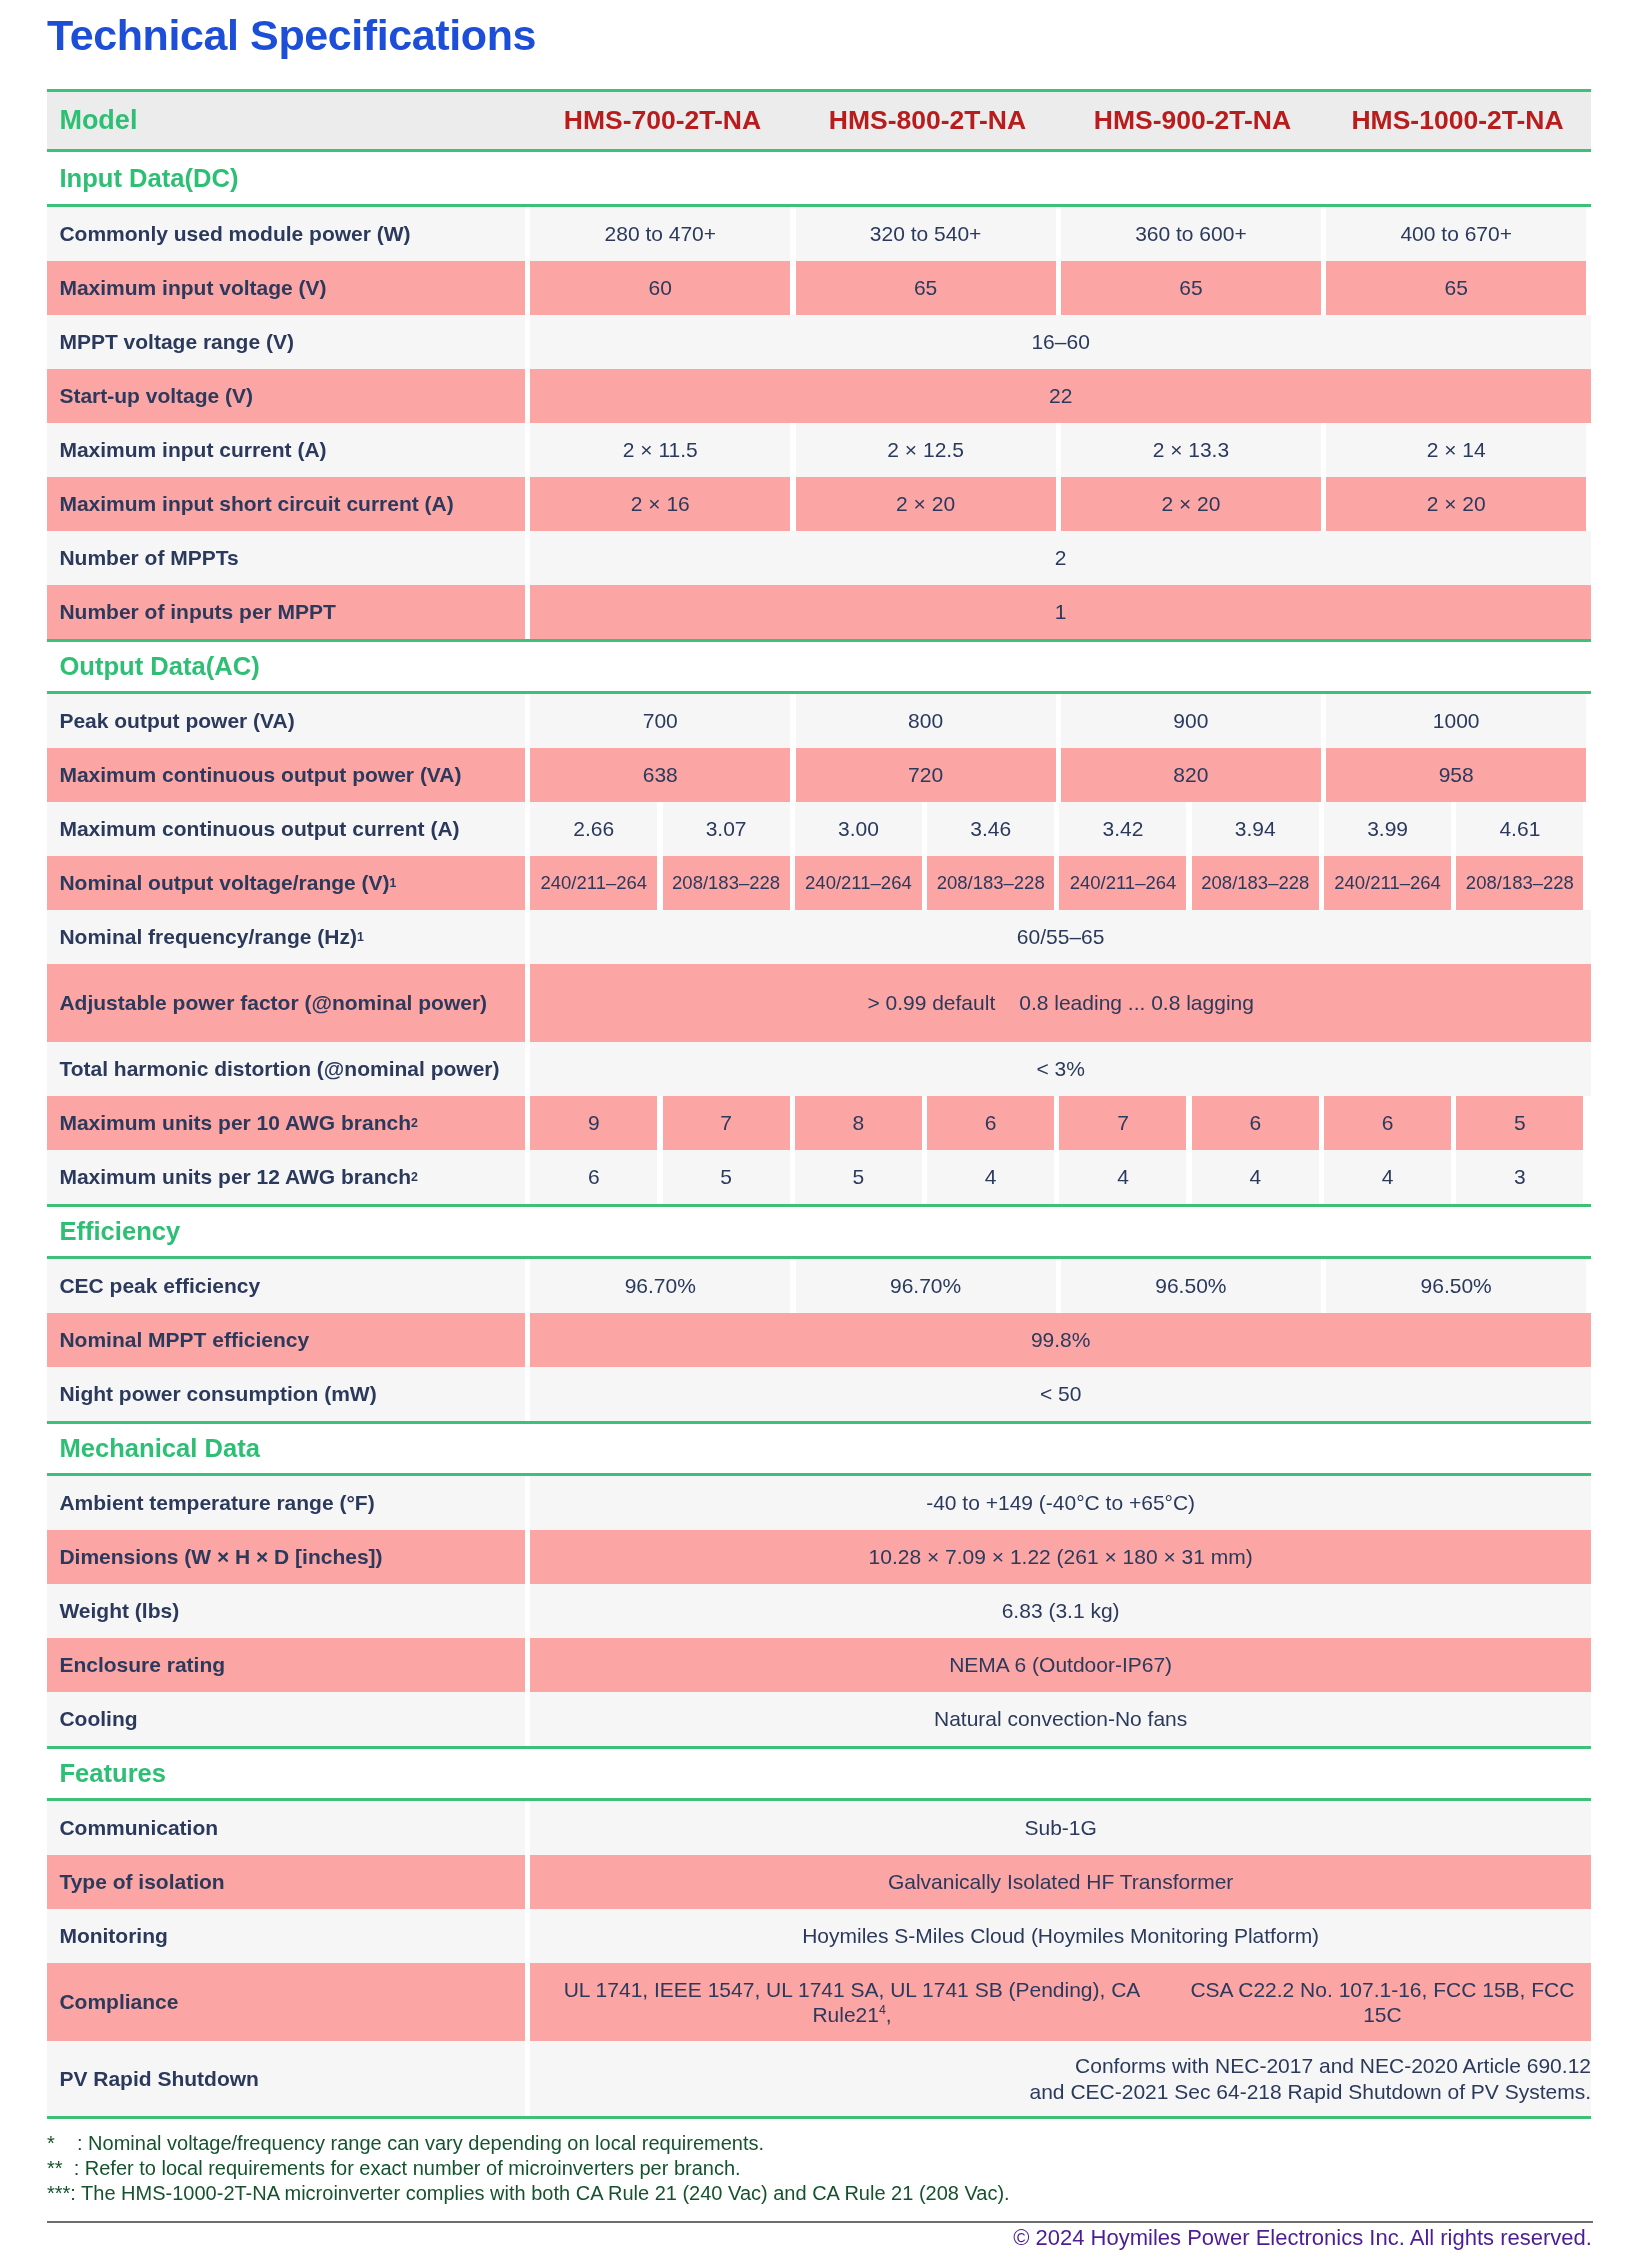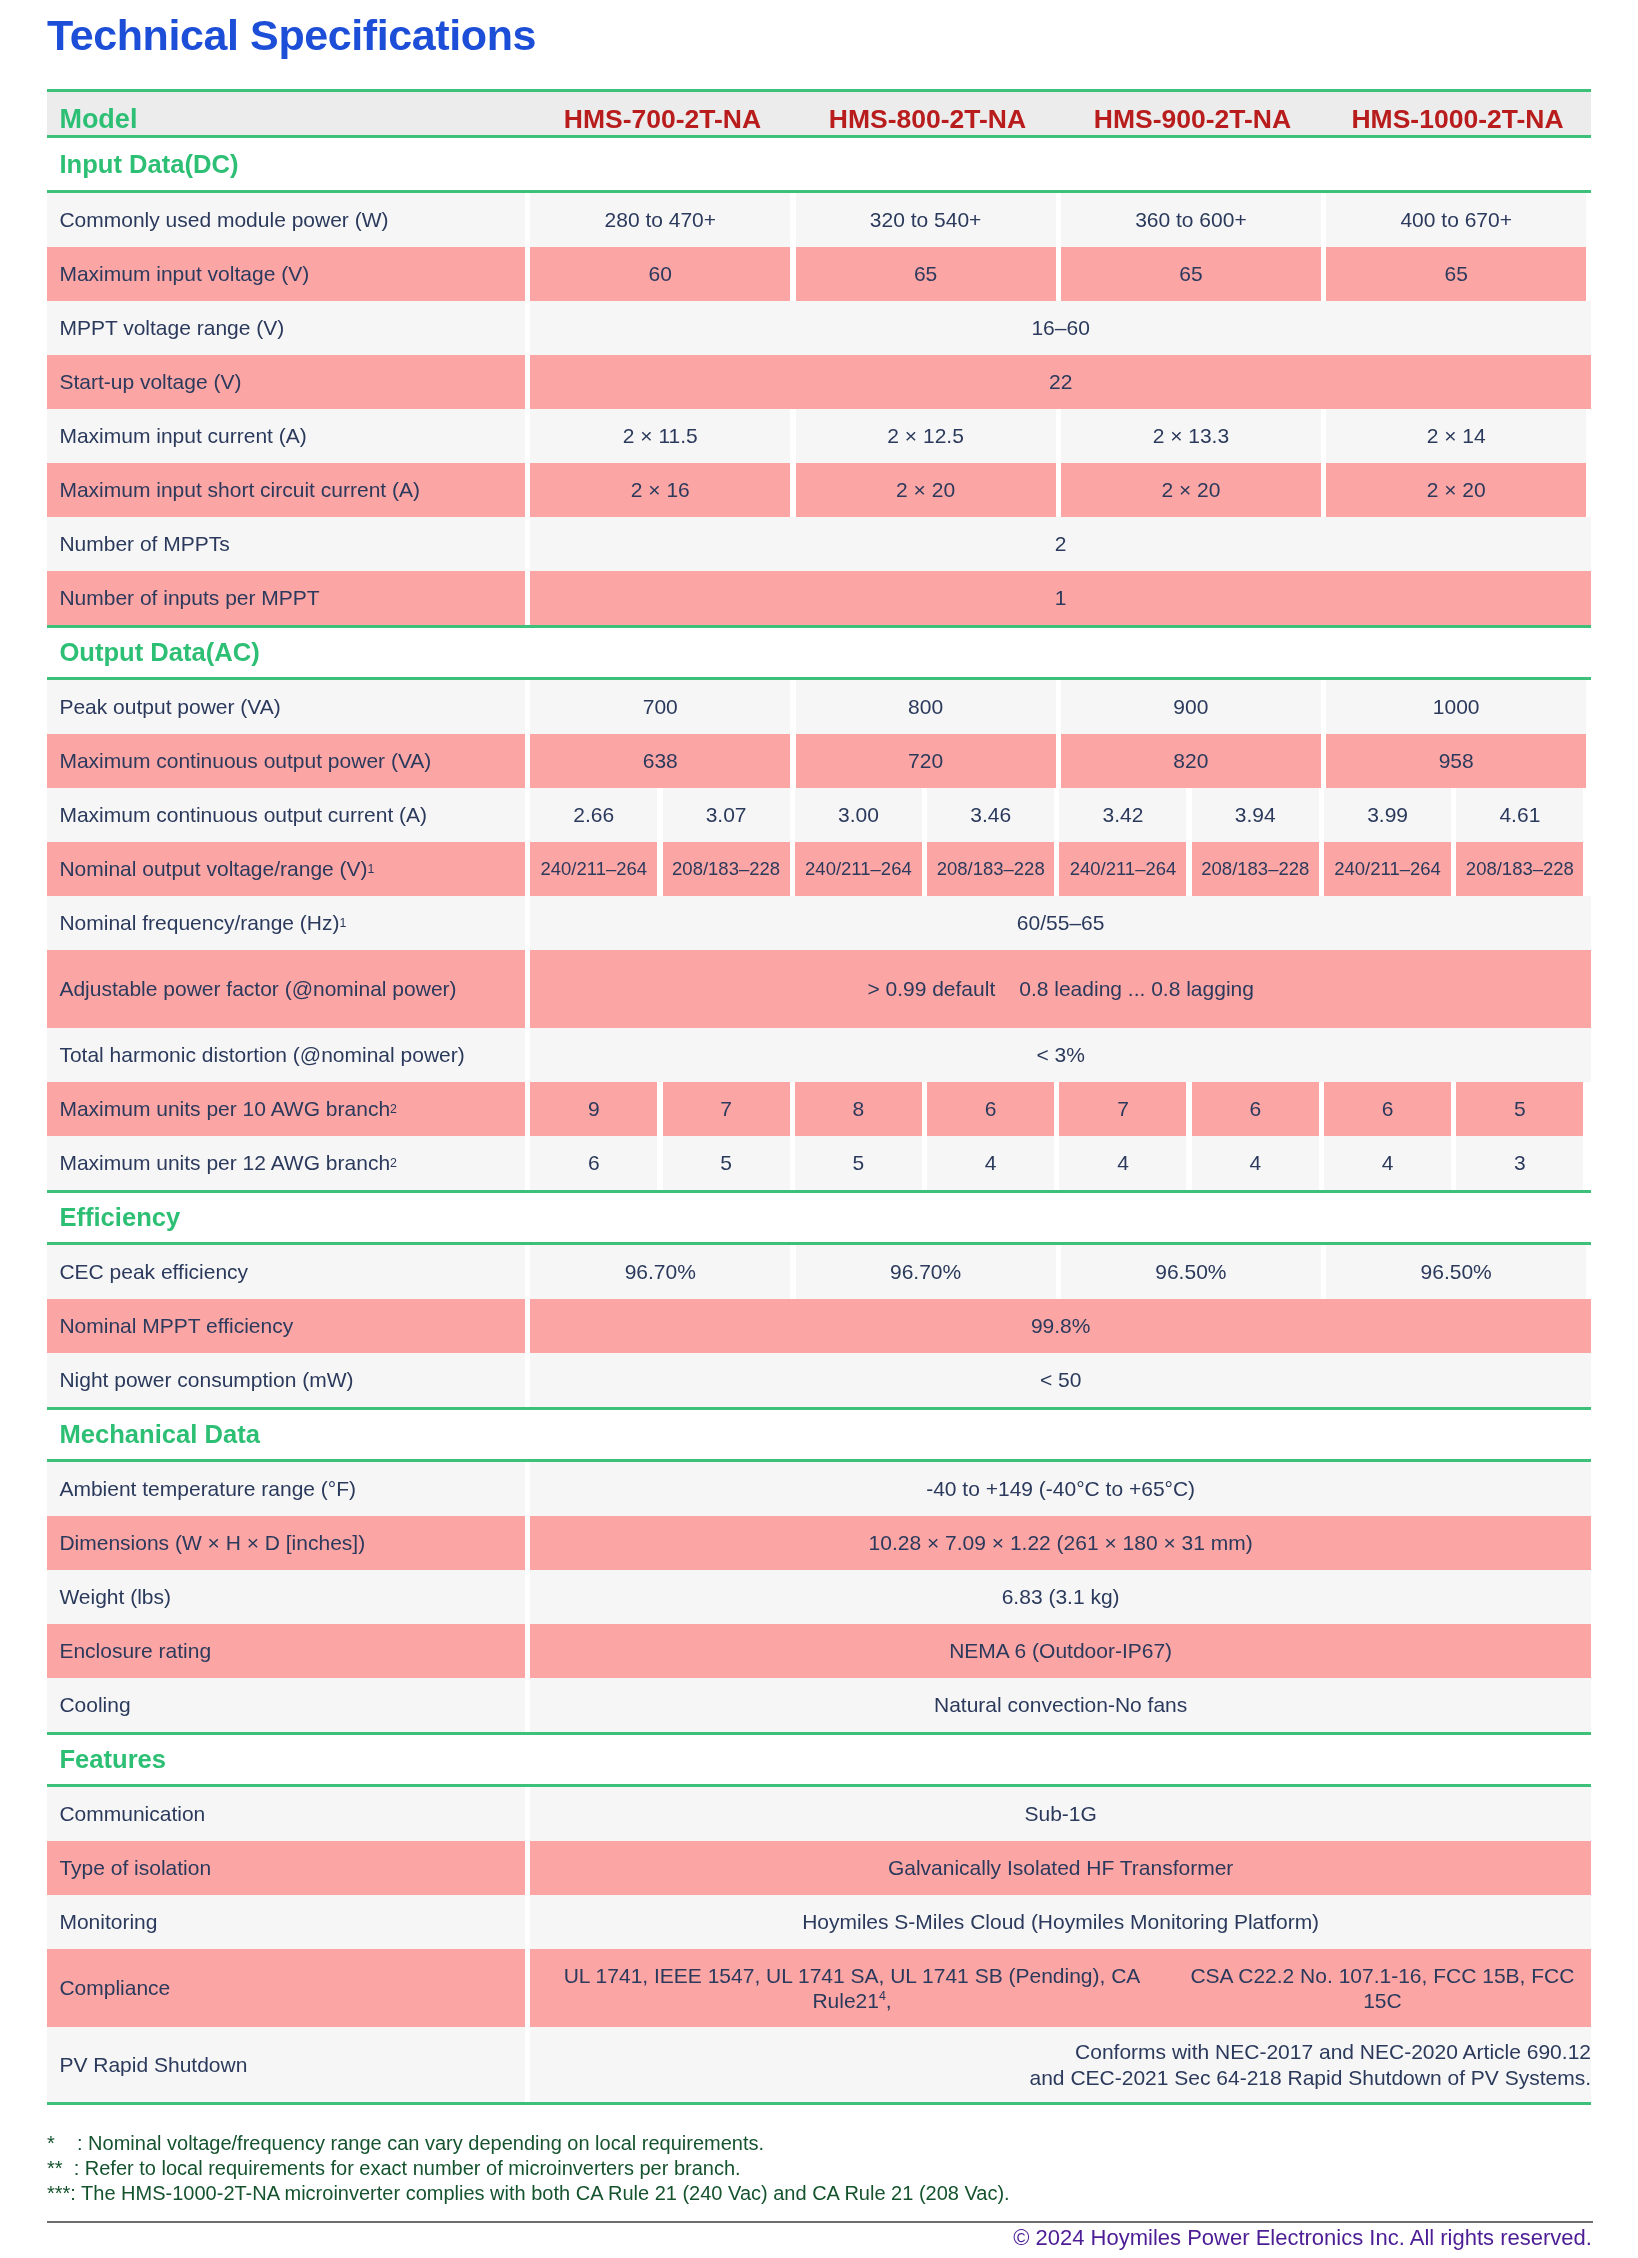--- a/index.html
+++ b/index.html
@@ -1,31 +1,31 @@
 <!DOCTYPE html>
 <html style="font-size:14px"><head>
 <meta charset="utf-8">
 <style>
   * { box-sizing: border-box; margin: 0; padding: 0; }
   html, body { width: 1638px; height: 2258px; background: #ffffff; }
   body { font-family: "Liberation Sans", "DejaVu Sans", sans-serif; color: #2b3a5c; position: relative; overflow: hidden; }
   .page { position: absolute; left: 47px; top: 0; width: 1544px; }
   .title { position: absolute; left: 0; top: 10.6px; font-size: 43px; font-weight: bold; color: #1d4ed8; letter-spacing: -0.4px; }
   .table { position: absolute; left: 0; top: 89px; width: 1544px; }
-  .hdr { height: 49px; background: #ececec; border-top: 3.5px solid #3cc07a; border-bottom: 3.5px solid #3cc07a; display: flex; align-items: flex-end; }
+  .hdr { height: 63px; background: #ececec; border-top: 3.5px solid #3cc07a; border-bottom: 3.5px solid #3cc07a; display: flex; align-items: center; }
   .hdr .lbl { width: 483px; padding-left: 12.4px; font-size: 27px; font-weight: bold; color: #2dbf74; }
   .hdr .mc { width: 265px; text-align: center; font-size: 26.5px; font-weight: bold; color: #b91c1c; white-space: nowrap; }
   .sec { height: 55px; display: flex; align-items: center; padding-left: 12.4px; font-size: 25.6px; font-weight: bold; color: #2dbf74; border-bottom: 3.5px solid #3cc07a; }
   .sec.topline { border-top: 3.5px solid #3cc07a; }
   .row { display: flex; height: 54px; }
   .row.tall { height: 78px; }
   .row.tall2 { height: 78px; }
   .cell { display: flex; align-items: center; justify-content: center; font-size: 21px; color: #2b3a5c; text-align: center; line-height: 1.2; margin-right: 5.3px; margin-bottom: 0; }
   .cell:last-child { margin-right: 0; }
-  .cell.lbl { width: 478px; justify-content: flex-start; padding-left: 12.4px; text-align: left; }
+  .cell.lbl { width: 478px; justify-content: flex-start; padding-left: 12.4px; text-align: left; font-weight: bold; }
   .cell.span4 { flex: 1; }
   .cell.c1 { width: 260px; }
   .cell.c1:last-child { width: 260px; }
   .cell.half { width: 127px; }
   .cell.small { font-size: 18.5px; }
   .row.g .cell { background: #f6f6f6; }
   .row.w .cell { background: #fca5a5; }
   sup { font-size: 12.4px; vertical-align: super; line-height: 0; }
   .lastline { border-bottom: 3.5px solid #3cc07a; }
   .notes { position: absolute; left: 0; top: 2131px; font-size: 20px; color: #14532d; line-height: 25px; }

